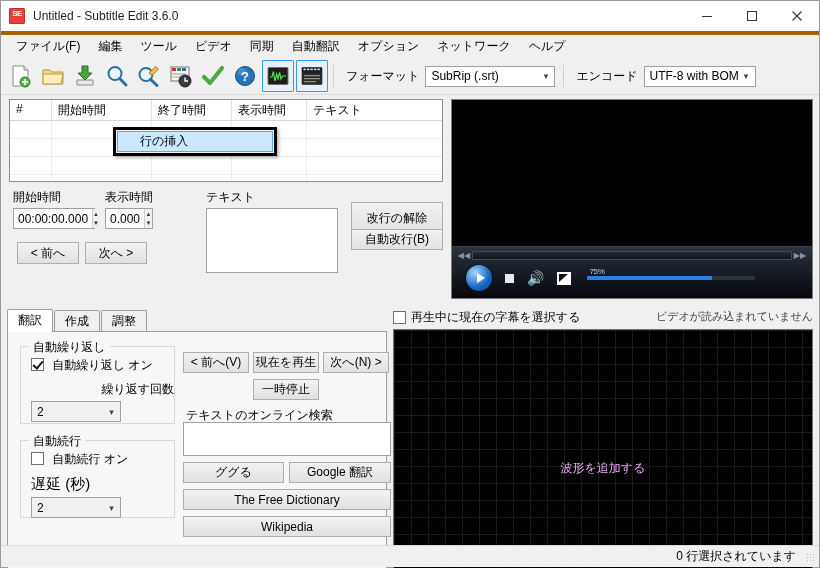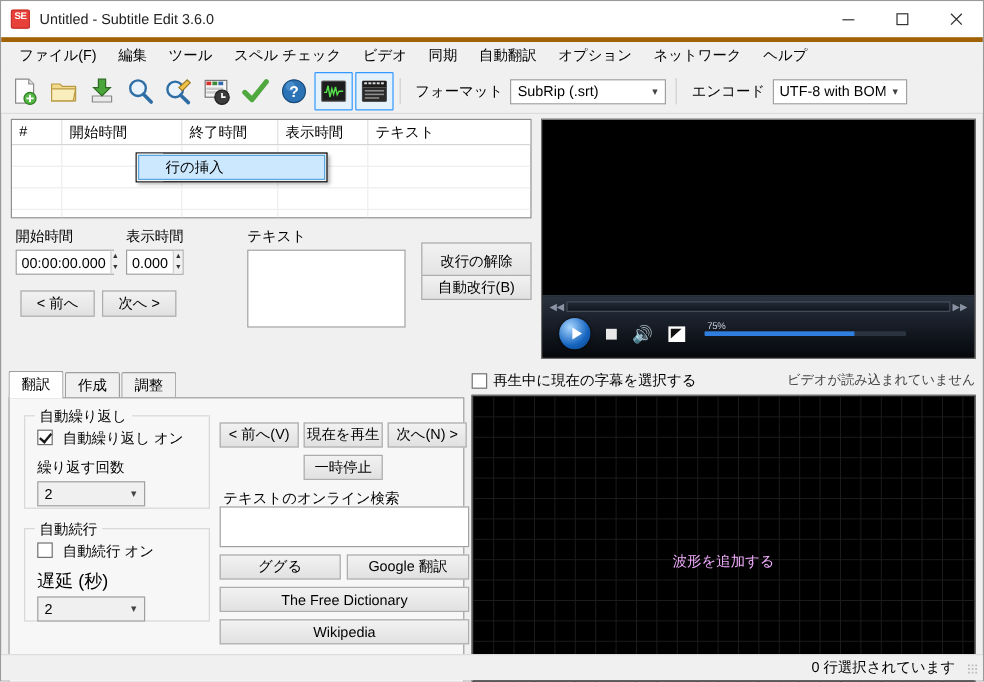--- a/index.html
+++ b/index.html
@@ -88,21 +88,21 @@
     font-size:12px;padding:2px 6px;border-right:1px solid #e0e0e0;box-sizing:border-box;
     white-space:nowrap;overflow:hidden;
   }
   .lv-body{position:relative;}
   .lv-row{height:17px;border-bottom:1px solid #ededed;display:flex;}
   .lv-cell{border-right:1px solid #ededed;box-sizing:border-box;height:100%;}
 
   
   .ctxmenu{
     position:absolute;left:103px;top:27px;width:158px;background:#f2f2f2;
-    border:1px solid #000000;box-shadow:2px 2px 3px rgba(0,0,0,.28);
+    border:3px solid #000000;box-shadow:2px 2px 3px rgba(0,0,0,.28);
     padding:1px 0;z-index:30;
   }
   .ctx-item{
     height:21px;display:flex;align-items:center;font-size:12px;padding-left:22px;
     position:relative;background:#f2f2f2;
   }
   .ctx-item.sel{
     background:#cce8ff;border:1px solid #5ba7e0;margin:0 1px;height:19px;
   }
   .ctx-gutter{
@@ -272,21 +272,20 @@
             <path d="M1.5 1.5 L10.5 10.5 M10.5 1.5 L1.5 10.5" stroke="#333" stroke-width="1.1" fill="none"></path>
           </svg>
       </div>
     </div>
   </div>
 
   <div class="menubar">
     <div class="menu-item">ファイル(F)</div>
     <div class="menu-item">編集</div>
     <div class="menu-item">ツール</div>
-    <div class="menu-item">スペル チェック</div>
     <div class="menu-item">ビデオ</div>
     <div class="menu-item">同期</div>
     <div class="menu-item">自動翻訳</div>
     <div class="menu-item">オプション</div>
     <div class="menu-item">ネットワーク</div>
     <div class="menu-item">ヘルプ</div>
   </div>
 
   <div class="toolbar">
 
@@ -518,21 +517,21 @@
 
       <div class="tabpage">
 
         <div class="groupbox" style="left:12px;top:14px;width:155px;height:78px">
           <span class="gb-title">自動繰り返し</span>
           <div style="padding:10px 0 0 10px;">
             <label style="display:block;font-size:12px;">
               <span class="chk on"></span>
               <span>自動繰り返し オン</span>
             </label>
-            <div style="margin-top:7px;font-size:12px;">繰り返す回数</div>
+            <div style="margin-top:7px;font-size:12px;text-align:right;">繰り返す回数</div>
             <div class="combo disabledlook" style="width:90px;margin-top:3px;">
               <span class="cval">2</span>
               <span class="carrow">▾</span>
             </div>
           </div>
         </div>
 
         <div class="groupbox" style="left:12px;top:108px;width:155px;height:78px">
           <span class="gb-title">自動続行</span>
           <div style="padding:10px 0 0 10px;">

